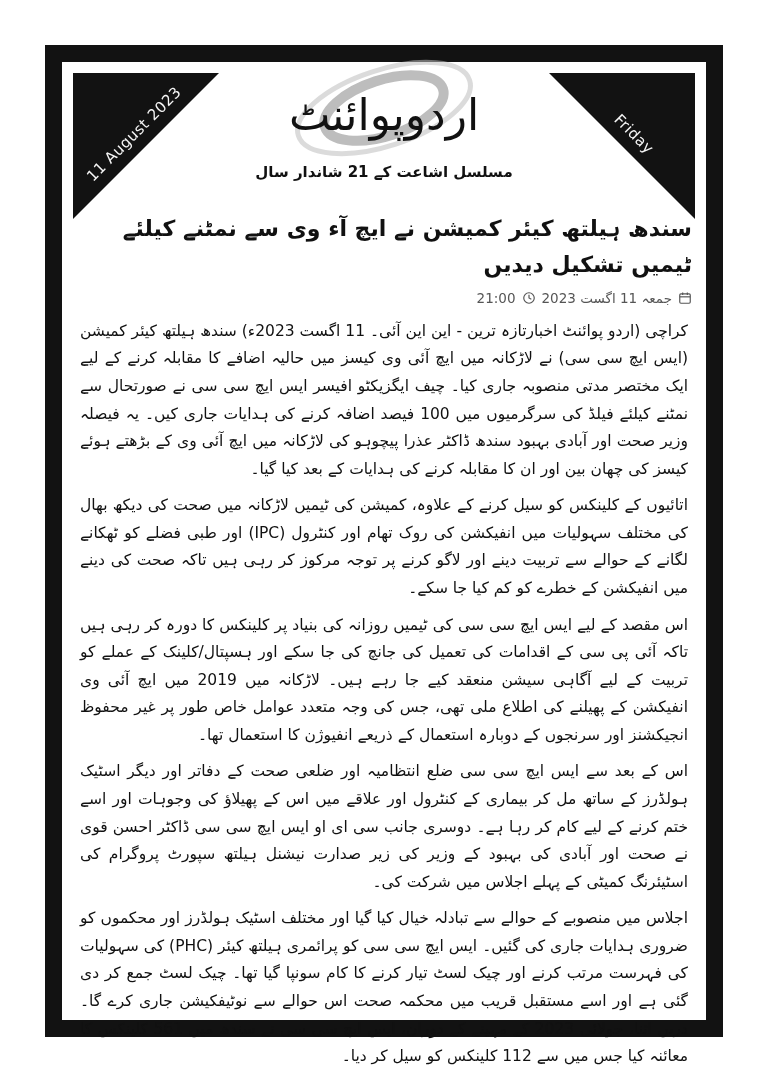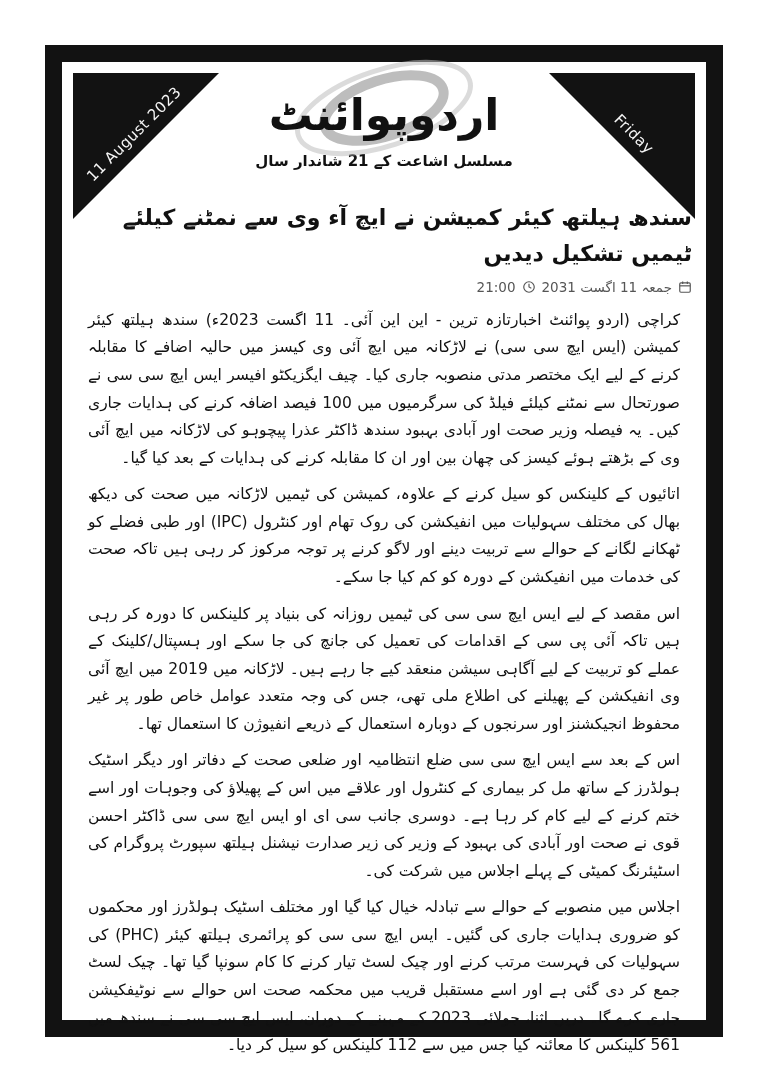--- a/index.html
+++ b/index.html
@@ -23,42 +23,42 @@
     letter-spacing:.5px;font-family:"DejaVu Sans", sans-serif;
   }
   .ribbon.left span{left:42%;top:42%;transform:translate(-50%,-50%) rotate(-45deg);}
   .ribbon.right span{left:58%;top:42%;transform:translate(-50%,-50%) rotate(45deg);}
 
   
   .masthead{text-align:center;padding-top:10px;}
   .logo{position:relative;display:inline-block;padding:8px 20px 0;}
   .logo-swirl{position:absolute;left:50%;top:46%;transform:translate(-50%,-50%);z-index:0;}
   .logo-text{
-    position:relative;z-index:1;font-size:44px;font-weight:bold;
+    position:relative;z-index:1;font-size:44px;font-weight:normal;
     direction:rtl;line-height:1.6;
   }
-  .tagline{font-size:15px;font-weight:bold;margin-top:2px;direction:rtl;}
+  .tagline{font-size:15px;font-weight:bold;margin-top:13px;direction:rtl;}
 
   
   .headline{
     direction:rtl;text-align:right;font-size:22px;font-weight:bold;
     margin:30px 14px 0;line-height:1.6;
   }
   .meta{
     direction:rtl;display:flex;align-items:center;justify-content:flex-start;
     gap:6px;margin:8px 14px 0;color:#555;font-size:13.5px;
   }
   .meta svg{display:block;}
 
   
   .article-body{
     direction:rtl;margin:12px 14px 0;font-size:15.5px;line-height:1.78;
     text-align:justify;
   }
-  .article-body p{margin:0 12px 9px;}
+  .article-body p{margin:0 4px 9px;}
 </style>
 </head>
 <body>
 
 <div class="sheet">
   <div class="content">
 
     <div class="ribbon left">
       <span>11 August 2023</span>
     </div>
@@ -81,31 +81,31 @@
 
     <h1 class="headline">سندھ ہیلتھ کیئر کمیشن نے ایچ آء وی سے نمٹنے کیلئے ٹیمیں تشکیل دیدیں</h1>
 
     <div class="meta">
       <svg width="14" height="14" viewBox="0 0 24 24" fill="none" stroke="#555" stroke-width="2" aria-hidden="true">
         <rect x="3" y="5" width="18" height="16" rx="2"></rect>
         <line x1="3" y1="10" x2="21" y2="10"></line>
         <line x1="8" y1="2.5" x2="8" y2="7"></line>
         <line x1="16" y1="2.5" x2="16" y2="7"></line>
       </svg>
-      <span>جمعہ 11 اگست 2031</span>
+      <span>جمعہ 11 اگست 2023</span>
       <svg width="14" height="14" viewBox="0 0 24 24" fill="none" stroke="#555" stroke-width="2" aria-hidden="true">
         <circle cx="12" cy="12" r="9"></circle>
         <polyline points="12 6.5 12 12 16 14"></polyline>
       </svg>
       <span>21:00</span>
     </div>
 
     <div class="article-body">
       <p>کراچی (اردو پوائنٹ اخبارتازہ ترین - این این آئی۔ 11 اگست 2023ء) سندھ ہیلتھ کیئر کمیشن (ایس ایچ سی سی) نے لاڑکانہ میں ایچ آئی وی کیسز میں حالیہ اضافے کا مقابلہ کرنے کے لیے ایک مختصر مدتی منصوبہ جاری کیا۔ چیف ایگزیکٹو افیسر ایس ایچ سی سی نے صورتحال سے نمٹنے کیلئے فیلڈ کی سرگرمیوں میں 100 فیصد اضافہ کرنے کی ہدایات جاری کیں۔ یہ فیصلہ وزیر صحت اور آبادی بہبود سندھ ڈاکٹر عذرا پیچوہو کی لاڑکانہ میں ایچ آئی وی کے بڑھتے ہوئے کیسز کی چھان بین اور ان کا مقابلہ کرنے کی ہدایات کے بعد کیا گیا۔</p>
-      <p>اتائیوں کے کلینکس کو سیل کرنے کے علاوہ، کمیشن کی ٹیمیں لاڑکانہ میں صحت کی دیکھ بھال کی مختلف سہولیات میں انفیکشن کی روک تھام اور کنٹرول (IPC) اور طبی فضلے کو ٹھکانے لگانے کے حوالے سے تربیت دینے اور لاگو کرنے پر توجہ مرکوز کر رہی ہیں تاکہ صحت کی خدمات میں انفیکشن کے دورہ کو کم کیا جا سکے۔</p>
+      <p>اتائیوں کے کلینکس کو سیل کرنے کے علاوہ، کمیشن کی ٹیمیں لاڑکانہ میں صحت کی دیکھ بھال کی مختلف سہولیات میں انفیکشن کی روک تھام اور کنٹرول (IPC) اور طبی فضلے کو ٹھکانے لگانے کے حوالے سے تربیت دینے اور لاگو کرنے پر توجہ مرکوز کر رہی ہیں تاکہ صحت کی دینے میں انفیکشن کے خطرے کو کم کیا جا سکے۔</p>
       <p>اس مقصد کے لیے ایس ایچ سی سی کی ٹیمیں روزانہ کی بنیاد پر کلینکس کا دورہ کر رہی ہیں تاکہ آئی پی سی کے اقدامات کی تعمیل کی جانچ کی جا سکے اور ہسپتال/کلینک کے عملے کو تربیت کے لیے آگاہی سیشن منعقد کیے جا رہے ہیں۔ لاڑکانہ میں 2019 میں ایچ آئی وی انفیکشن کے پھیلنے کی اطلاع ملی تھی، جس کی وجہ متعدد عوامل خاص طور پر غیر محفوظ انجیکشنز اور سرنجوں کے دوبارہ استعمال کے ذریعے انفیوژن کا استعمال تھا۔</p>
       <p>اس کے بعد سے ایس ایچ سی سی ضلع انتظامیہ اور ضلعی صحت کے دفاتر اور دیگر اسٹیک ہولڈرز کے ساتھ مل کر بیماری کے کنٹرول اور علاقے میں اس کے پھیلاؤ کی وجوہات اور اسے ختم کرنے کے لیے کام کر رہا ہے۔ دوسری جانب سی ای او ایس ایچ سی سی ڈاکٹر احسن قوی نے صحت اور آبادی کی بہبود کے وزیر کی زیر صدارت نیشنل ہیلتھ سپورٹ پروگرام کی اسٹیئرنگ کمیٹی کے پہلے اجلاس میں شرکت کی۔</p>
       <p>اجلاس میں منصوبے کے حوالے سے تبادلہ خیال کیا گیا اور مختلف اسٹیک ہولڈرز اور محکموں کو ضروری ہدایات جاری کی گئیں۔ ایس ایچ سی سی کو پرائمری ہیلتھ کیئر (PHC) کی سہولیات کی فہرست مرتب کرنے اور چیک لسٹ تیار کرنے کا کام سونپا گیا تھا۔ چیک لسٹ جمع کر دی گئی ہے اور اسے مستقبل قریب میں محکمہ صحت اس حوالے سے نوٹیفکیشن جاری کرے گا۔ دریں اثنا، جولائی 2023 کے مہینے کے دوران، ایس ایچ سی سی نے سندھ میں 561 کلینکس کا معائنہ کیا جس میں سے 112 کلینکس کو سیل کر دیا۔</p>
 
     </div>
 
   </div>
 </div>
 
 </body></html>

